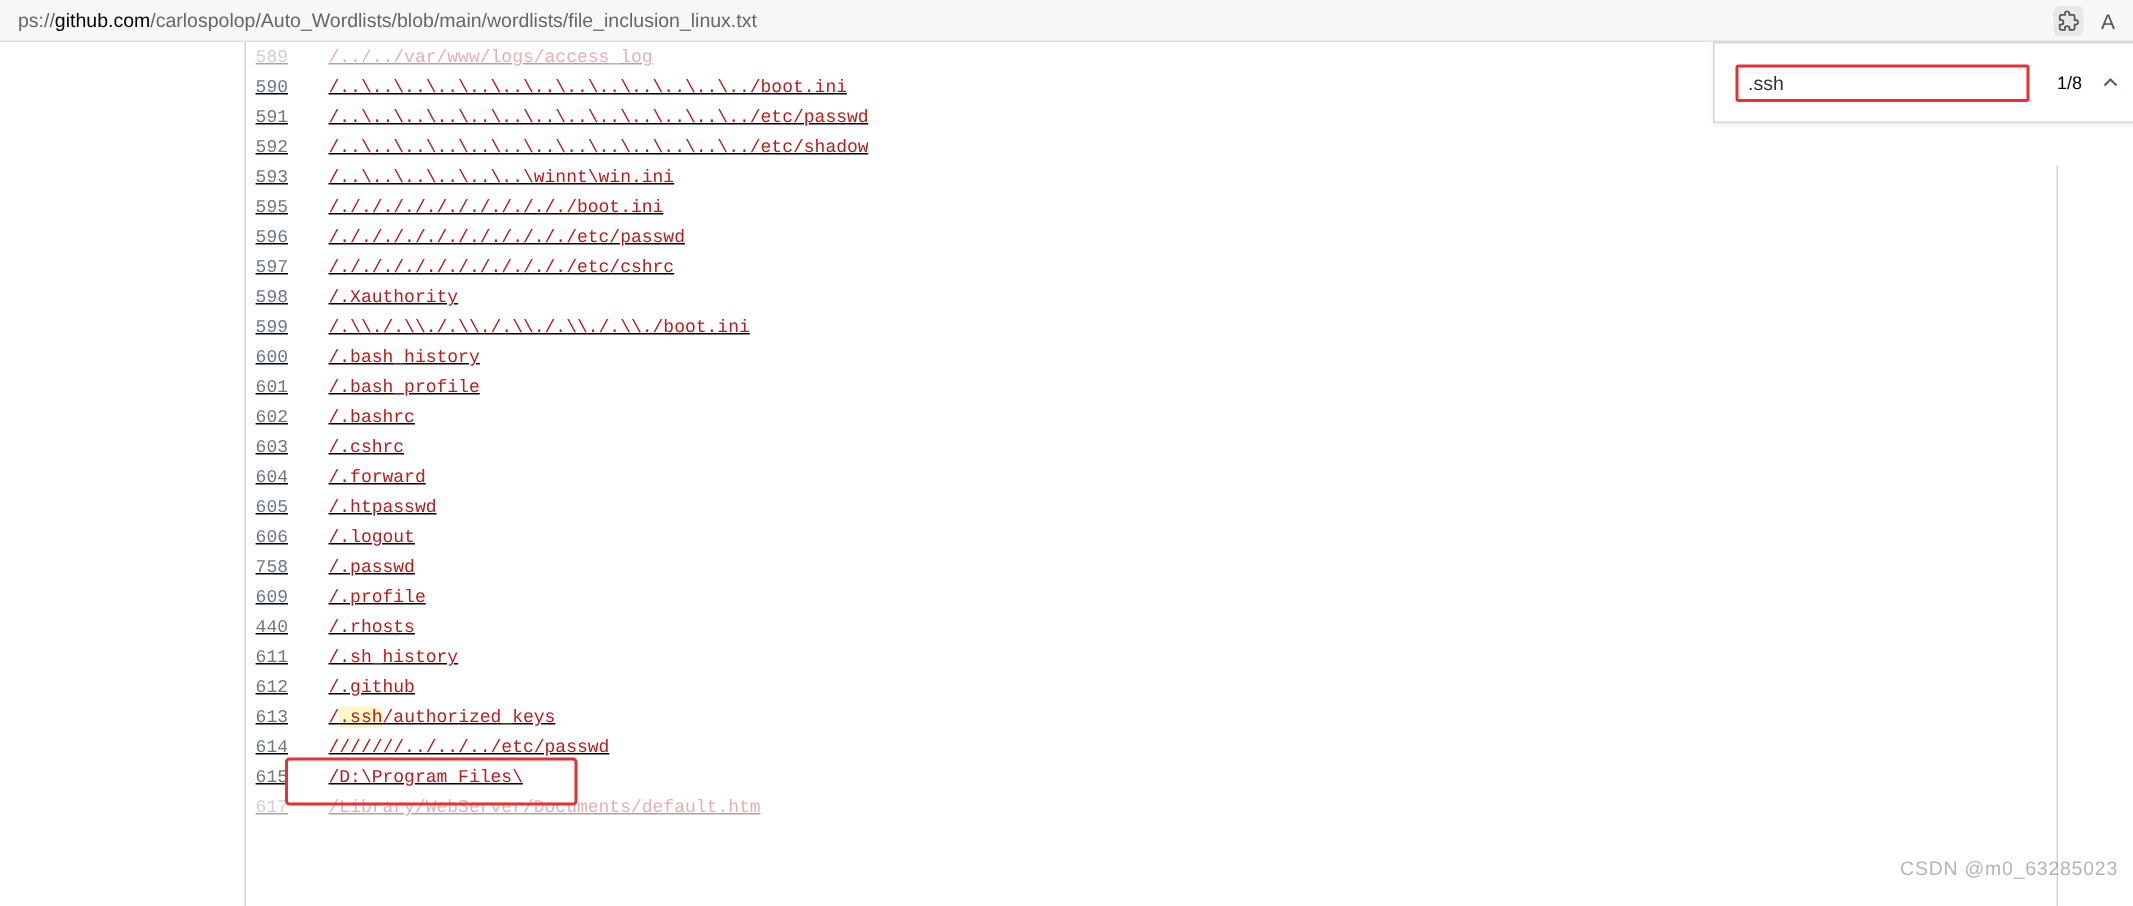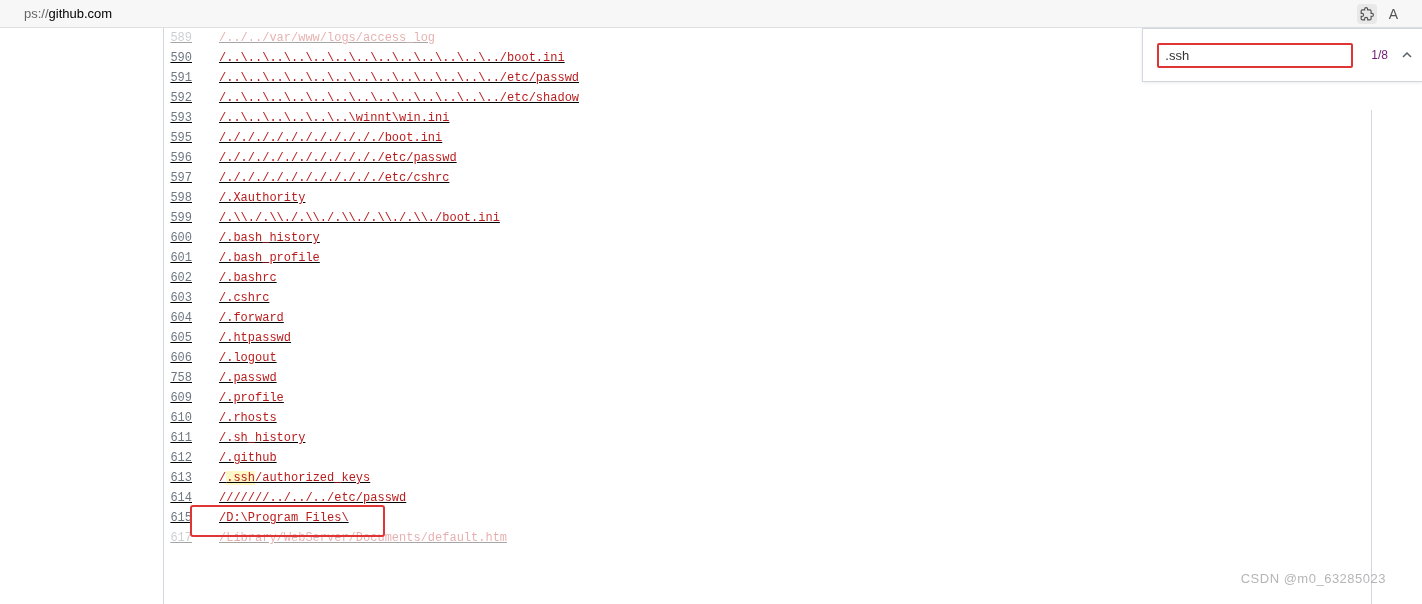--- a/index.html
+++ b/index.html
@@ -15,21 +15,21 @@
       width: 1422px;
       height: 604px;
       position: relative;
     }
     .browser-bar {
       height: 28px;
       background: #f7f7f7;
       border-bottom: 1px solid #e0e0e0;
       display: flex;
       align-items: center;
-      padding: 0 20px;
+      padding: 0 8px;
       position: relative;
     }
     .address-bar {
       flex: 1;
       font-size: 13px;
       color: #333;
       padding: 2px 4px;
       display: flex;
       align-items: center;
     }
@@ -118,21 +118,21 @@
     }
     .search-input {
       border: none;
       outline: none;
       font-size: 13px;
       width: 180px;
       color: #333;
       background: transparent;
     }
     .search-count {
-      color: #701a75;
+      color: #000000;
       font-size: 12px;
       margin-left: 18px;
       margin-right: 12px;
       white-space: nowrap;
       text-align: center;
     }
     .search-nav {
       color: #57606a;
       width: 14px;
       display: flex;
@@ -147,21 +147,21 @@
     }
     .red-box-line {
       left: 190px;
       top: 505px;
       width: 195px;
       height: 32px;
       border-radius: 3px;
     }
     .watermark {
       position: absolute;
-      right: 36px;
+      right: 10px;
       bottom: 18px;
       font-size: 13px;
       color: rgba(120,120,120,0.55);
       letter-spacing: 0.5px;
       z-index: 200;
     }
     .right-border {
       position: absolute;
       right: 50px;
       top: 82px;
@@ -170,20 +170,21 @@
       background: #d0d7de;
     }
   </style>
 </head>
 <body>
 
 <div class="browser-bar">
   <div class="address-bar">
     <span class="url-prefix">ps://</span>
       <span class="url-host">github.com</span>
+      <span class="url-path">/carlospolop/Auto_Wordlists/blob/main/wordlists/file_inclusion_linux.txt</span>
   </div>
   <div class="browser-icons">
     <span class="ext-icon">
       <svg width="14" height="14" viewBox="0 0 24 24" fill="none" stroke="currentColor" stroke-width="2">
           <path d="M20.5 11H19V7a2 2 0 0 0-2-2h-4V3.5a2.5 2.5 0 0 0-5 0V5H4a2 2 0 0 0-2 2v3.8h1.5a2.7 2.7 0 0 1 0 5.4H2V20a2 2 0 0 0 2 2h3.8v-1.5a2.7 2.7 0 0 1 5.4 0V22H17a2 2 0 0 0 2-2v-4h1.5a2.5 2.5 0 0 0 0-5z"></path>
         </svg>
     </span>
     <span style="color:#555;font-size:14px;">A</span>
   </div>
 </div>
@@ -260,21 +261,21 @@
       </div>
       <div class="code-line">
         <span class="line-number">758</span>
         <span class="line-content">/.passwd</span>
       </div>
       <div class="code-line">
         <span class="line-number">609</span>
         <span class="line-content">/.profile</span>
       </div>
       <div class="code-line">
-        <span class="line-number">610</span>
+        <span class="line-number">440</span>
         <span class="line-content">/.rhosts</span>
       </div>
       <div class="code-line">
         <span class="line-number">611</span>
         <span class="line-content">/.sh_history</span>
       </div>
       <div class="code-line">
         <span class="line-number">612</span>
         <span class="line-content">/.github</span>
       </div>

